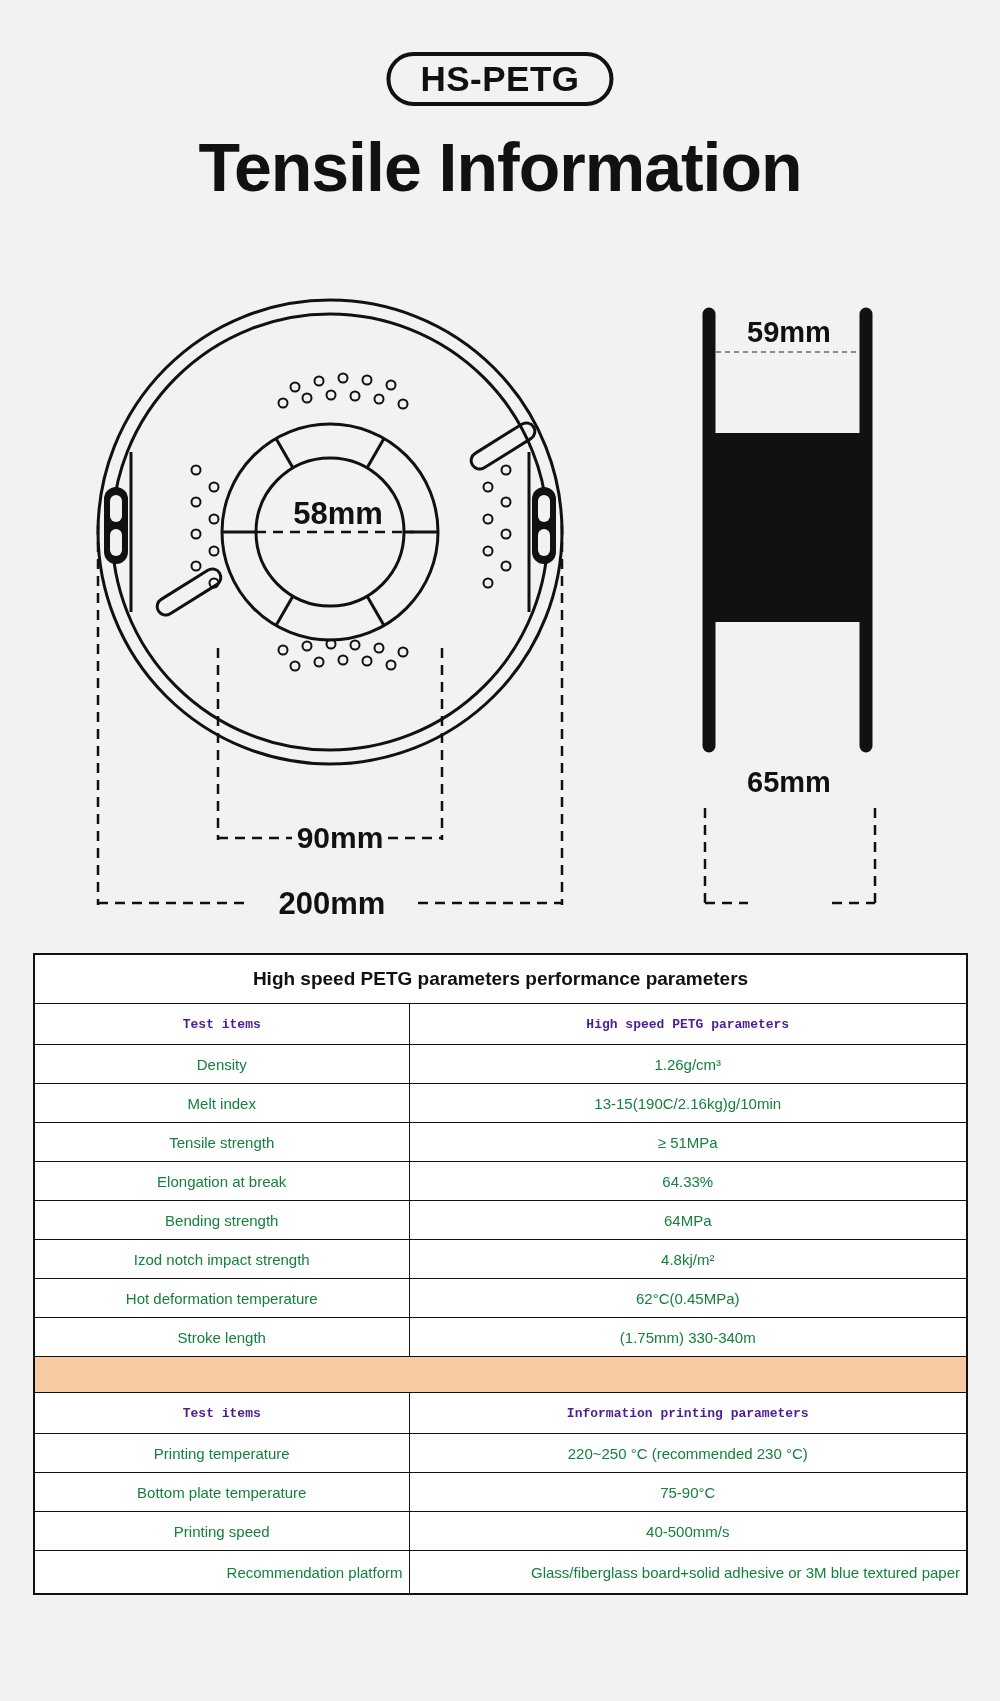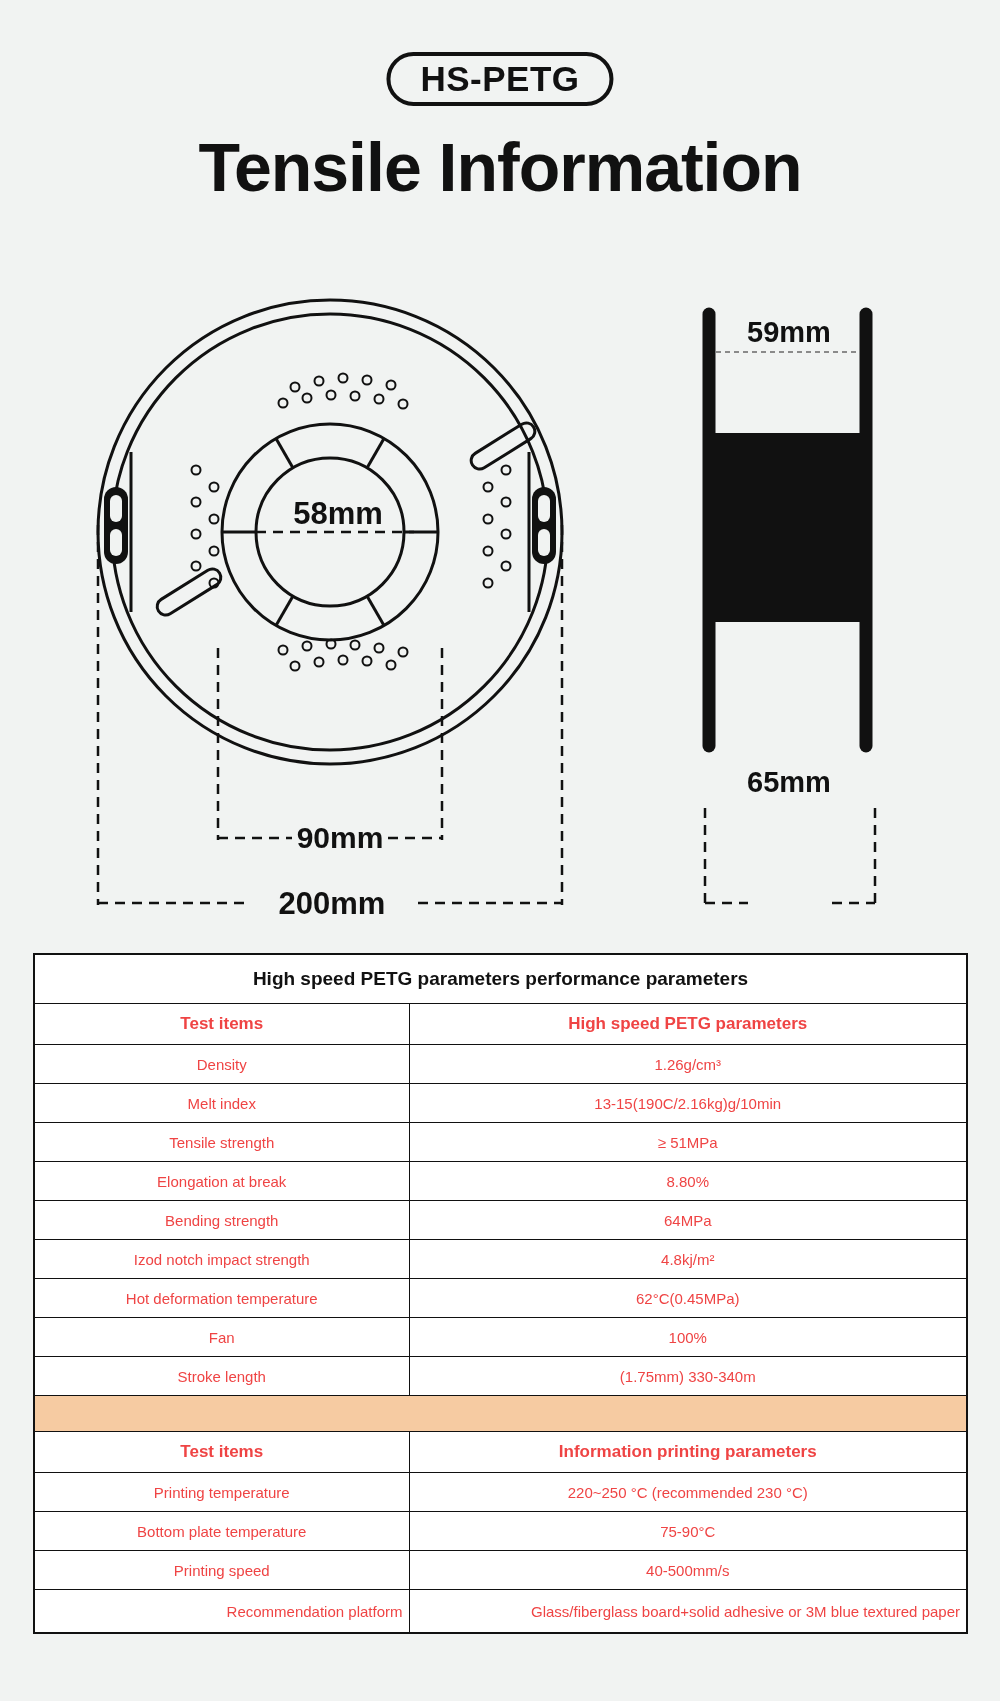--- a/index.html
+++ b/index.html
@@ -15,25 +15,25 @@
   
   .diagram{position:absolute;top:280px;left:0;width:1000px;height:660px;}
   .diagram text{font-family:"Liberation Sans", sans-serif;font-weight:700;fill:#111;}
   .ln{stroke:#111;stroke-width:3;fill:none;}
   .dash{stroke:#111;stroke-width:2.5;fill:none;stroke-dasharray:10 7;}
   .dot{stroke:#111;stroke-width:2;fill:none;}
   
   .spec{position:absolute;top:953px;left:33px;width:933px;background:#fff;
         border-collapse:collapse;table-layout:fixed;}
   .spec td{border:1px solid #111;text-align:center;vertical-align:middle;
-           font-size:15px;color:#ef4444;padding:0 6px;}
+           font-size:15px;color:#15803d;padding:0 6px;}
   .spec{border:2px solid #111;}
   .c1{width:375px;} .c2{width:558px;}
   .r-title td{height:48px;font-size:19px;font-weight:700;color:#111;}
-  .r-head td{height:40px;font-size:17px;font-weight:700;color:#ef4444;}
+  .r-head td{height:40px;font-size:13px;font-weight:700;color:#4c1d95;font-family:Liberation Mono, monospace;}
   .r-data td{height:38px;}
   .r-last td{height:42px;text-align:right;}
   .r-band td{height:35px;padding:0;}
 </style>
 </head>
 <body>
 
 <div class="page">
 
   <div class="badge">
@@ -171,37 +171,33 @@
       <tr class="r-data">
         <td>Melt index</td>
         <td>13-15(190C/2.16kg)g/10min</td>
       </tr>
       <tr class="r-data">
         <td>Tensile strength</td>
         <td>≥ 51MPa</td>
       </tr>
       <tr class="r-data">
         <td>Elongation at break</td>
-        <td>8.80%</td>
+        <td>64.33%</td>
       </tr>
       <tr class="r-data">
         <td>Bending strength</td>
         <td>64MPa</td>
       </tr>
       <tr class="r-data">
         <td>Izod notch impact strength</td>
         <td>4.8kj/m²</td>
       </tr>
       <tr class="r-data">
         <td>Hot deformation temperature</td>
         <td>62°C(0.45MPa)</td>
-      </tr>
-      <tr class="r-data">
-        <td>Fan</td>
-        <td>100%</td>
       </tr>
       <tr class="r-data">
         <td>Stroke length</td>
         <td>(1.75mm) 330-340m</td>
       </tr>
       <tr class="r-band">
         <td colspan="2" bgcolor="#F6CBA2"></td>
       </tr>
       <tr class="r-head">
         <td>Test items</td>

